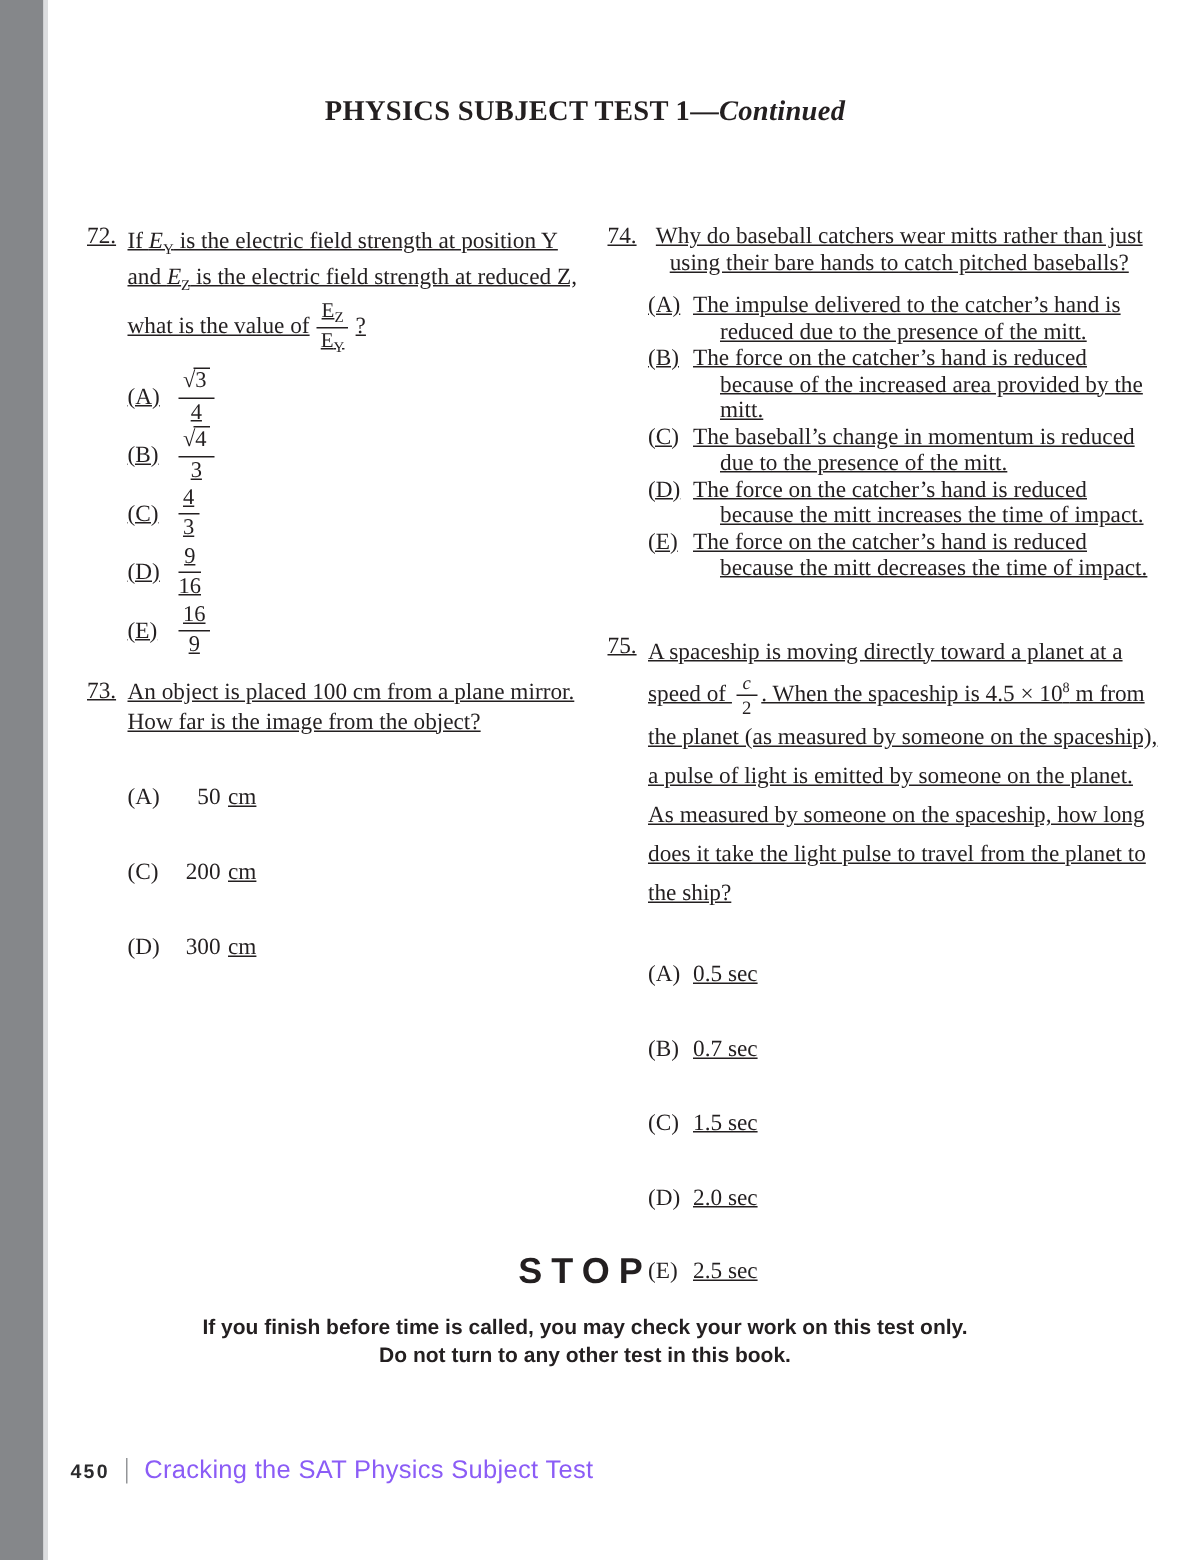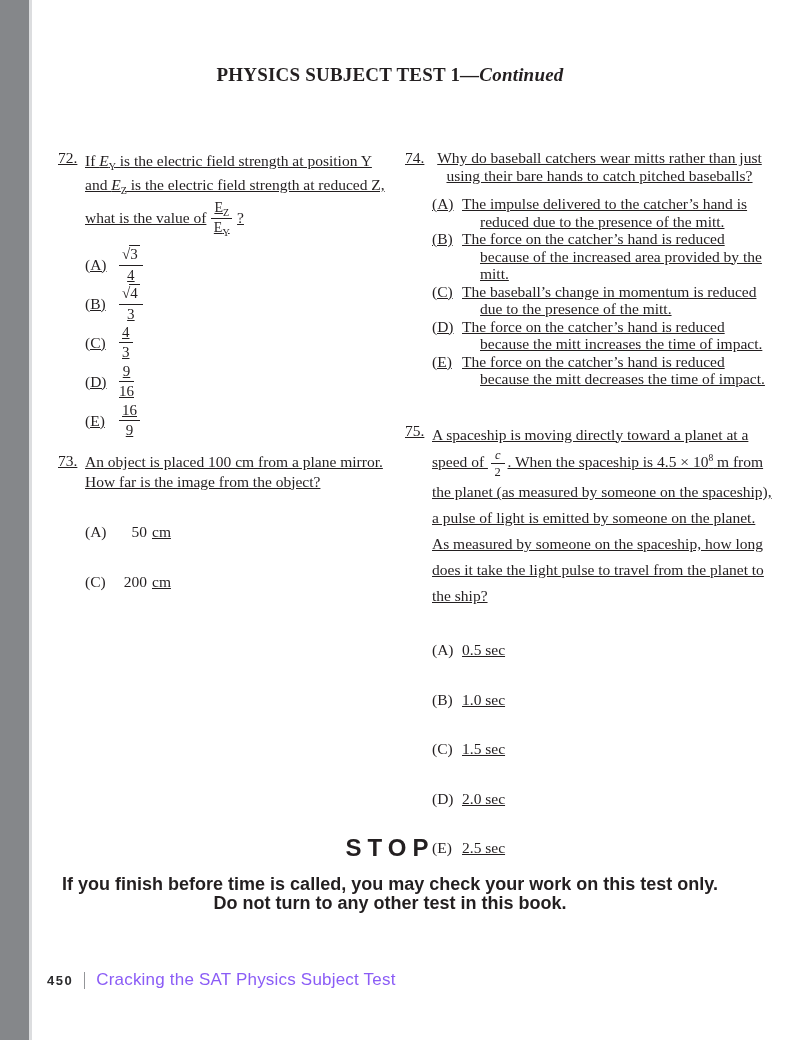--- a/index.html
+++ b/index.html
@@ -66,21 +66,21 @@
   .ifrac .fnum { font-style:italic; padding:0 4px 1px; }
 
   .q75 .choices-plain { margin-top:5px; }
   .q75 .pchoice { line-height:17.5px; }
   .q75 .clabel { display:inline-block; width:30px; }
 
   
   .stopblock { position:absolute; top:834px; left:0; width:780px; text-align:center;
                font-family:"Liberation Sans", sans-serif; }
   .stop-title { font-size:24px; font-weight:bold; letter-spacing:6px; }
-  .stop-lines { margin-top:13px; font-size:18px; font-weight:bold; line-height:19px; }
+  .stop-lines { margin-top:13px; font-size:14px; font-weight:bold; line-height:19px; }
 
   
   .footer { position:absolute; top:970px; left:47px; display:flex; align-items:center;
             font-family:"Liberation Sans", sans-serif; }
   .pageno { font-size:13px; font-weight:bold; letter-spacing:1.5px; color:#2b2b2d; }
   .fsep { width:1px; height:17px; background:#939598; margin:0 11px; }
   .ftitle { font-size:17px; color:#8b5cf6; letter-spacing:.2px; }
 </style>
 </head>
 <body>
@@ -149,20 +149,21 @@
       </div>
     </div>
 
     <div class="question q73">
       <div class="qnum">73.</div>
       <div class="qbody">
         <div class="qtext">An object is placed 100 cm from a plane mirror. How far is the image from the object?</div>
         <div class="choices-plain">
           <div class="pchoice"><span class="clabel" style="display:inline-block;width:34px;">(A)</span><span class="cval">50</span><span class="cunit">cm</span></div>
           <div class="pchoice"><span class="clabel" style="display:inline-block;width:34px;">(C)</span><span class="cval">200</span><span class="cunit">cm</span></div>
+          <div class="pchoice"><span class="clabel" style="display:inline-block;width:34px;">(D)</span><span class="cval">300</span><span class="cunit">cm</span></div>
         </div>
       </div>
     </div>
   </div>
 
   <div class="col-right">
 
     <div class="question q74">
       <div class="qnum">74.</div>
       <div class="qbody">
@@ -191,21 +192,21 @@
         </div>
       </div>
     </div>
 
     <div class="question q75">
       <div class="qnum">75.</div>
       <div class="qbody">
         <div class="qpara"><span>A spaceship is moving directly toward a planet at a speed of </span><span class="frac ifrac"><span class="fnum">c</span><span class="fden">2</span></span><span>. When the spaceship is 4.5 × 10</span><sup>8</sup><span> m from the planet (as measured by someone on the spaceship), a pulse of light is emitted by someone on the planet. As measured by someone on the spaceship, how long does it take the light pulse to travel from the planet to the ship?</span></div>
         <div class="choices-plain">
           <div class="pchoice"><span class="clabel">(A)</span><span>0.5 sec</span></div>
-          <div class="pchoice"><span class="clabel">(B)</span><span>1.0 sec</span></div>
+          <div class="pchoice"><span class="clabel">(B)</span><span>0.7 sec</span></div>
           <div class="pchoice"><span class="clabel">(C)</span><span>1.5 sec</span></div>
           <div class="pchoice"><span class="clabel">(D)</span><span>2.0 sec</span></div>
           <div class="pchoice"><span class="clabel">(E)</span><span>2.5 sec</span></div>
         </div>
       </div>
     </div>
   </div>
 </div>
 
 <div class="stopblock">

